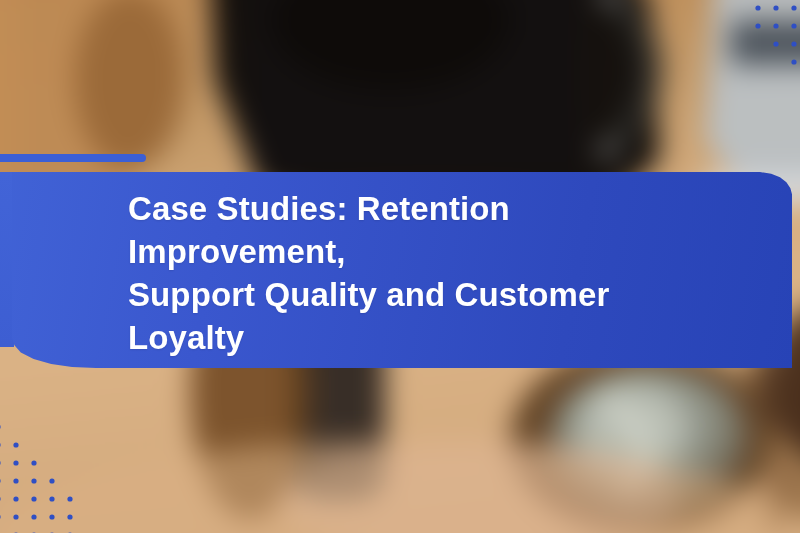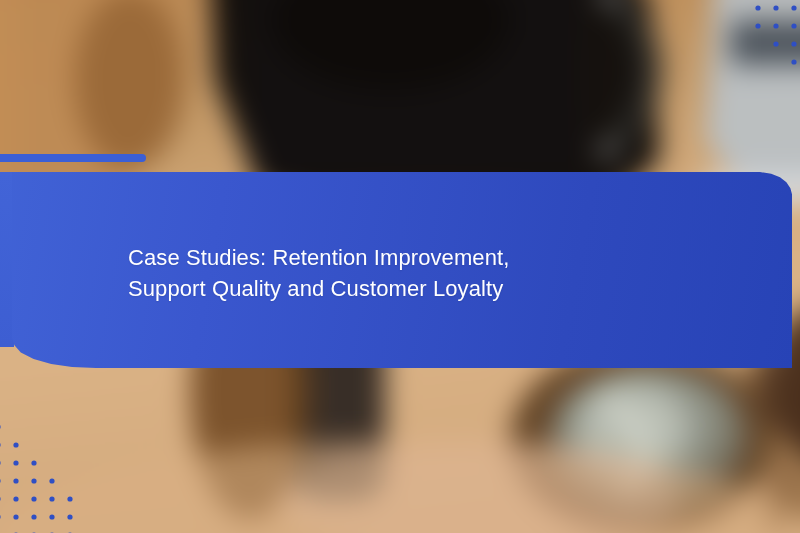--- a/index.html
+++ b/index.html
@@ -108,23 +108,23 @@
     position: absolute;
     inset: 0;
     display: flex;
     flex-direction: column;
     justify-content: center;
     padding: 0 60px 0 136px;
   }
 
   #card-title {
     color: #ffffff;
-    font-size: 22px;
-    line-height: 31px;
-    font-weight: 400;
+    font-size: 33px;
+    line-height: 43px;
+    font-weight: 700;
     letter-spacing: 0.1px;
     white-space: pre-line;
     text-shadow: 0 1px 2px rgba(0,0,0,0.10);
   }
 </style>
 </head>
 <body>
 
 <svg id="bg-photo" viewBox="0 0 880 613" preserveAspectRatio="none">
   <defs>

